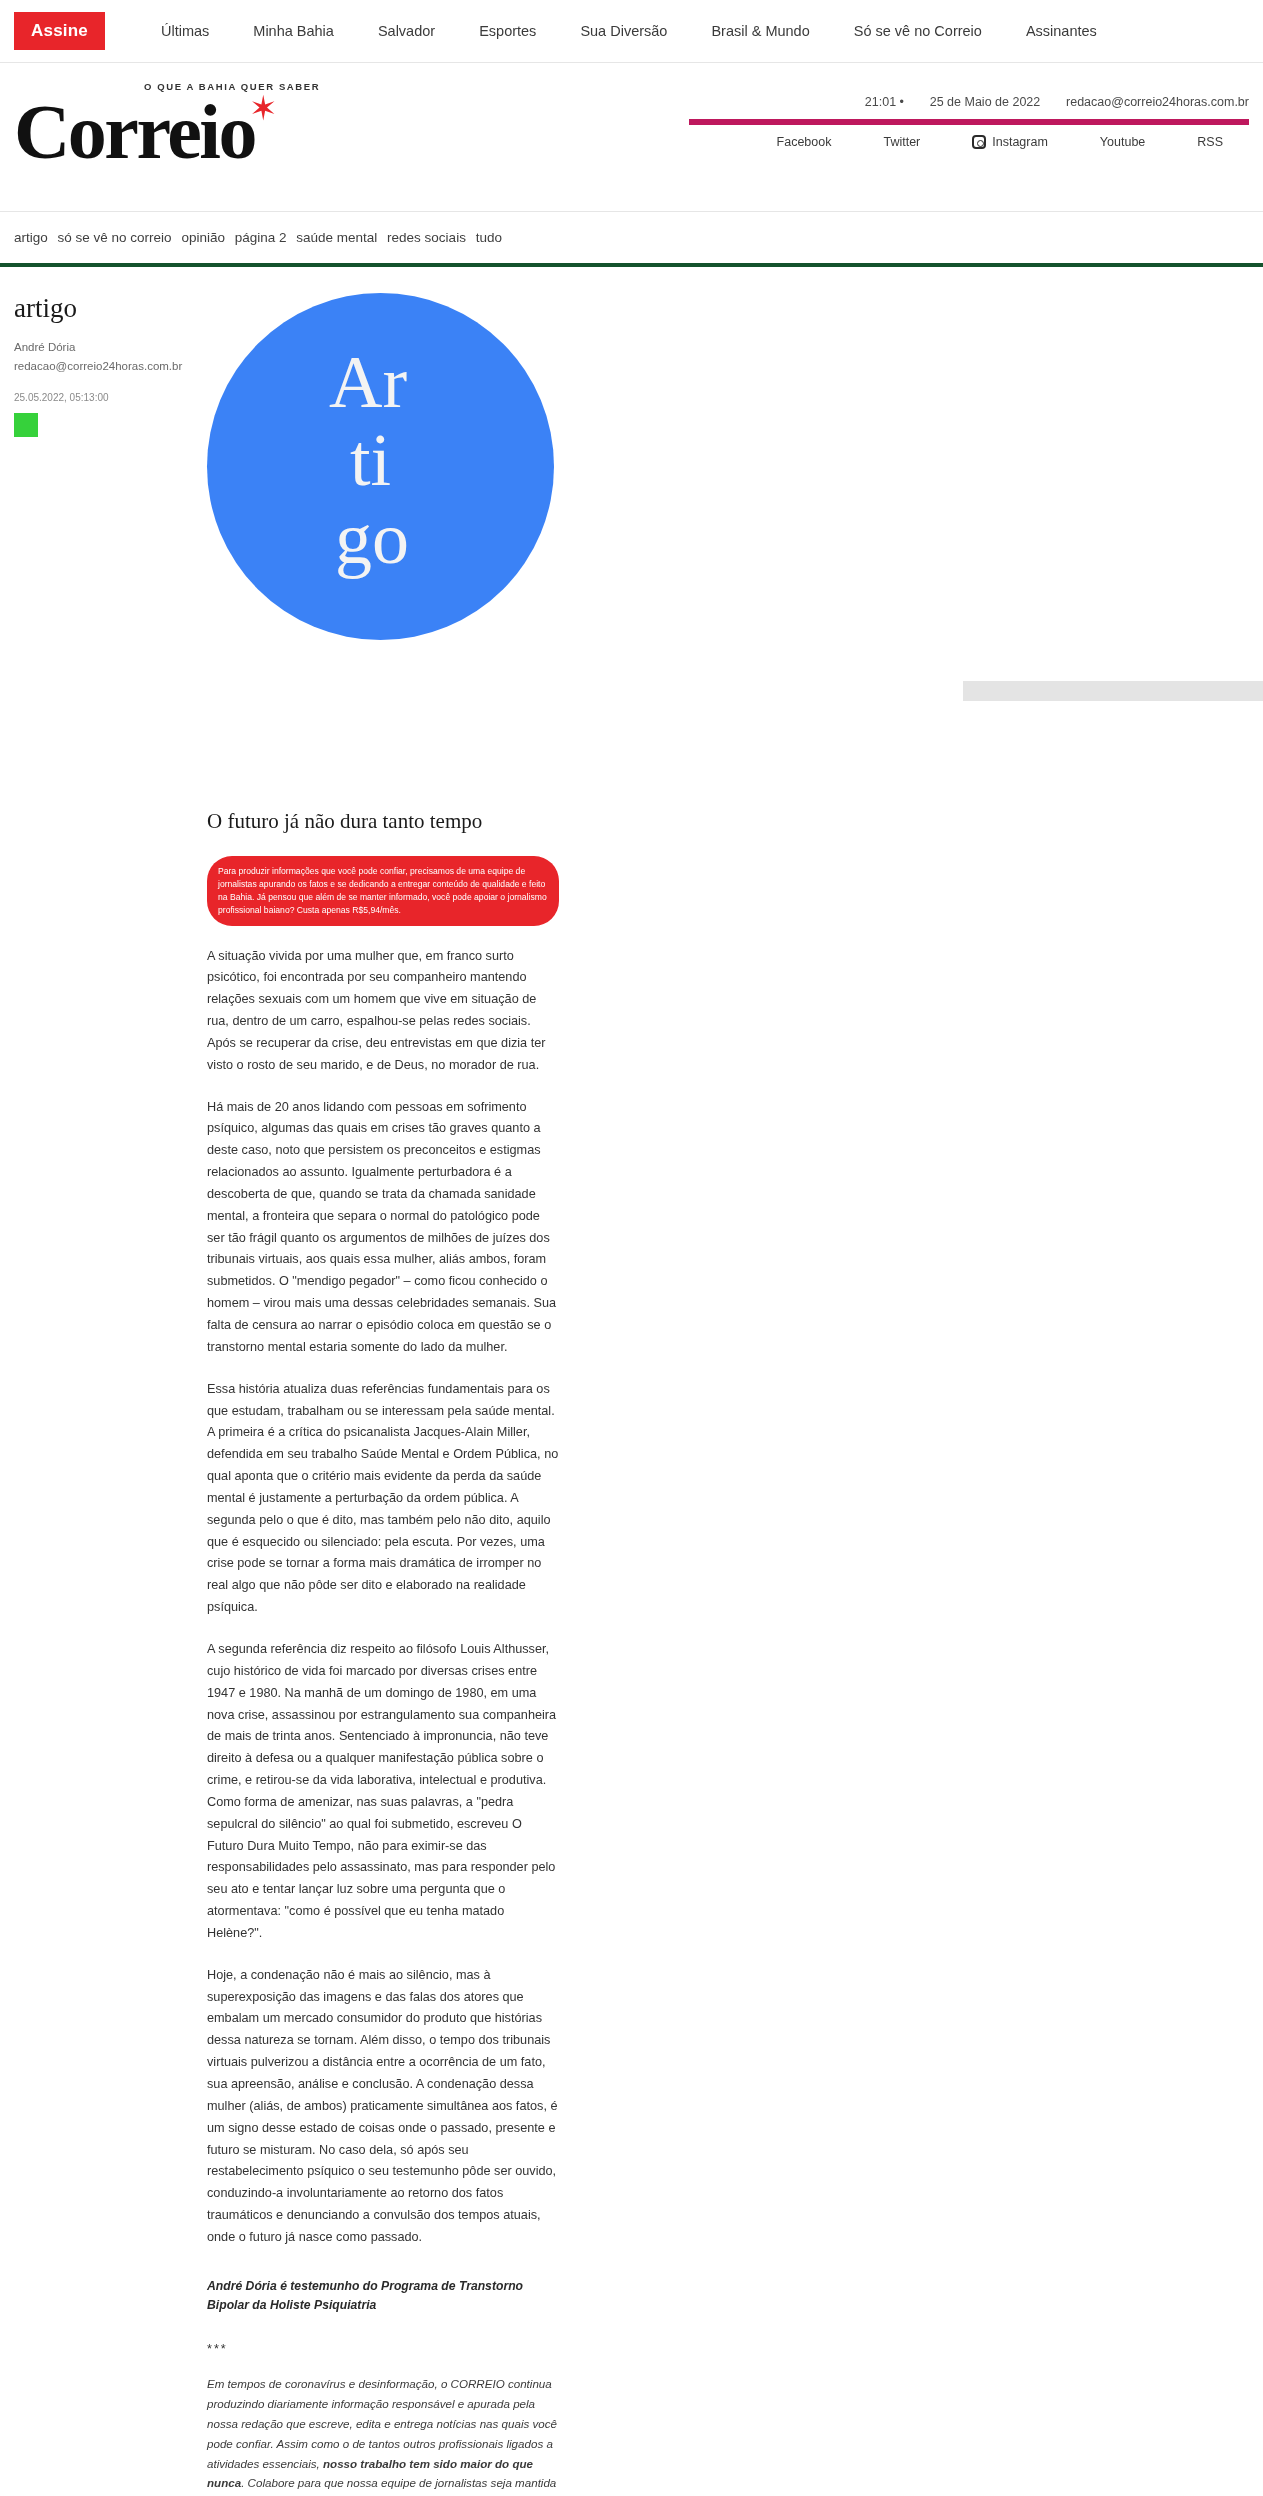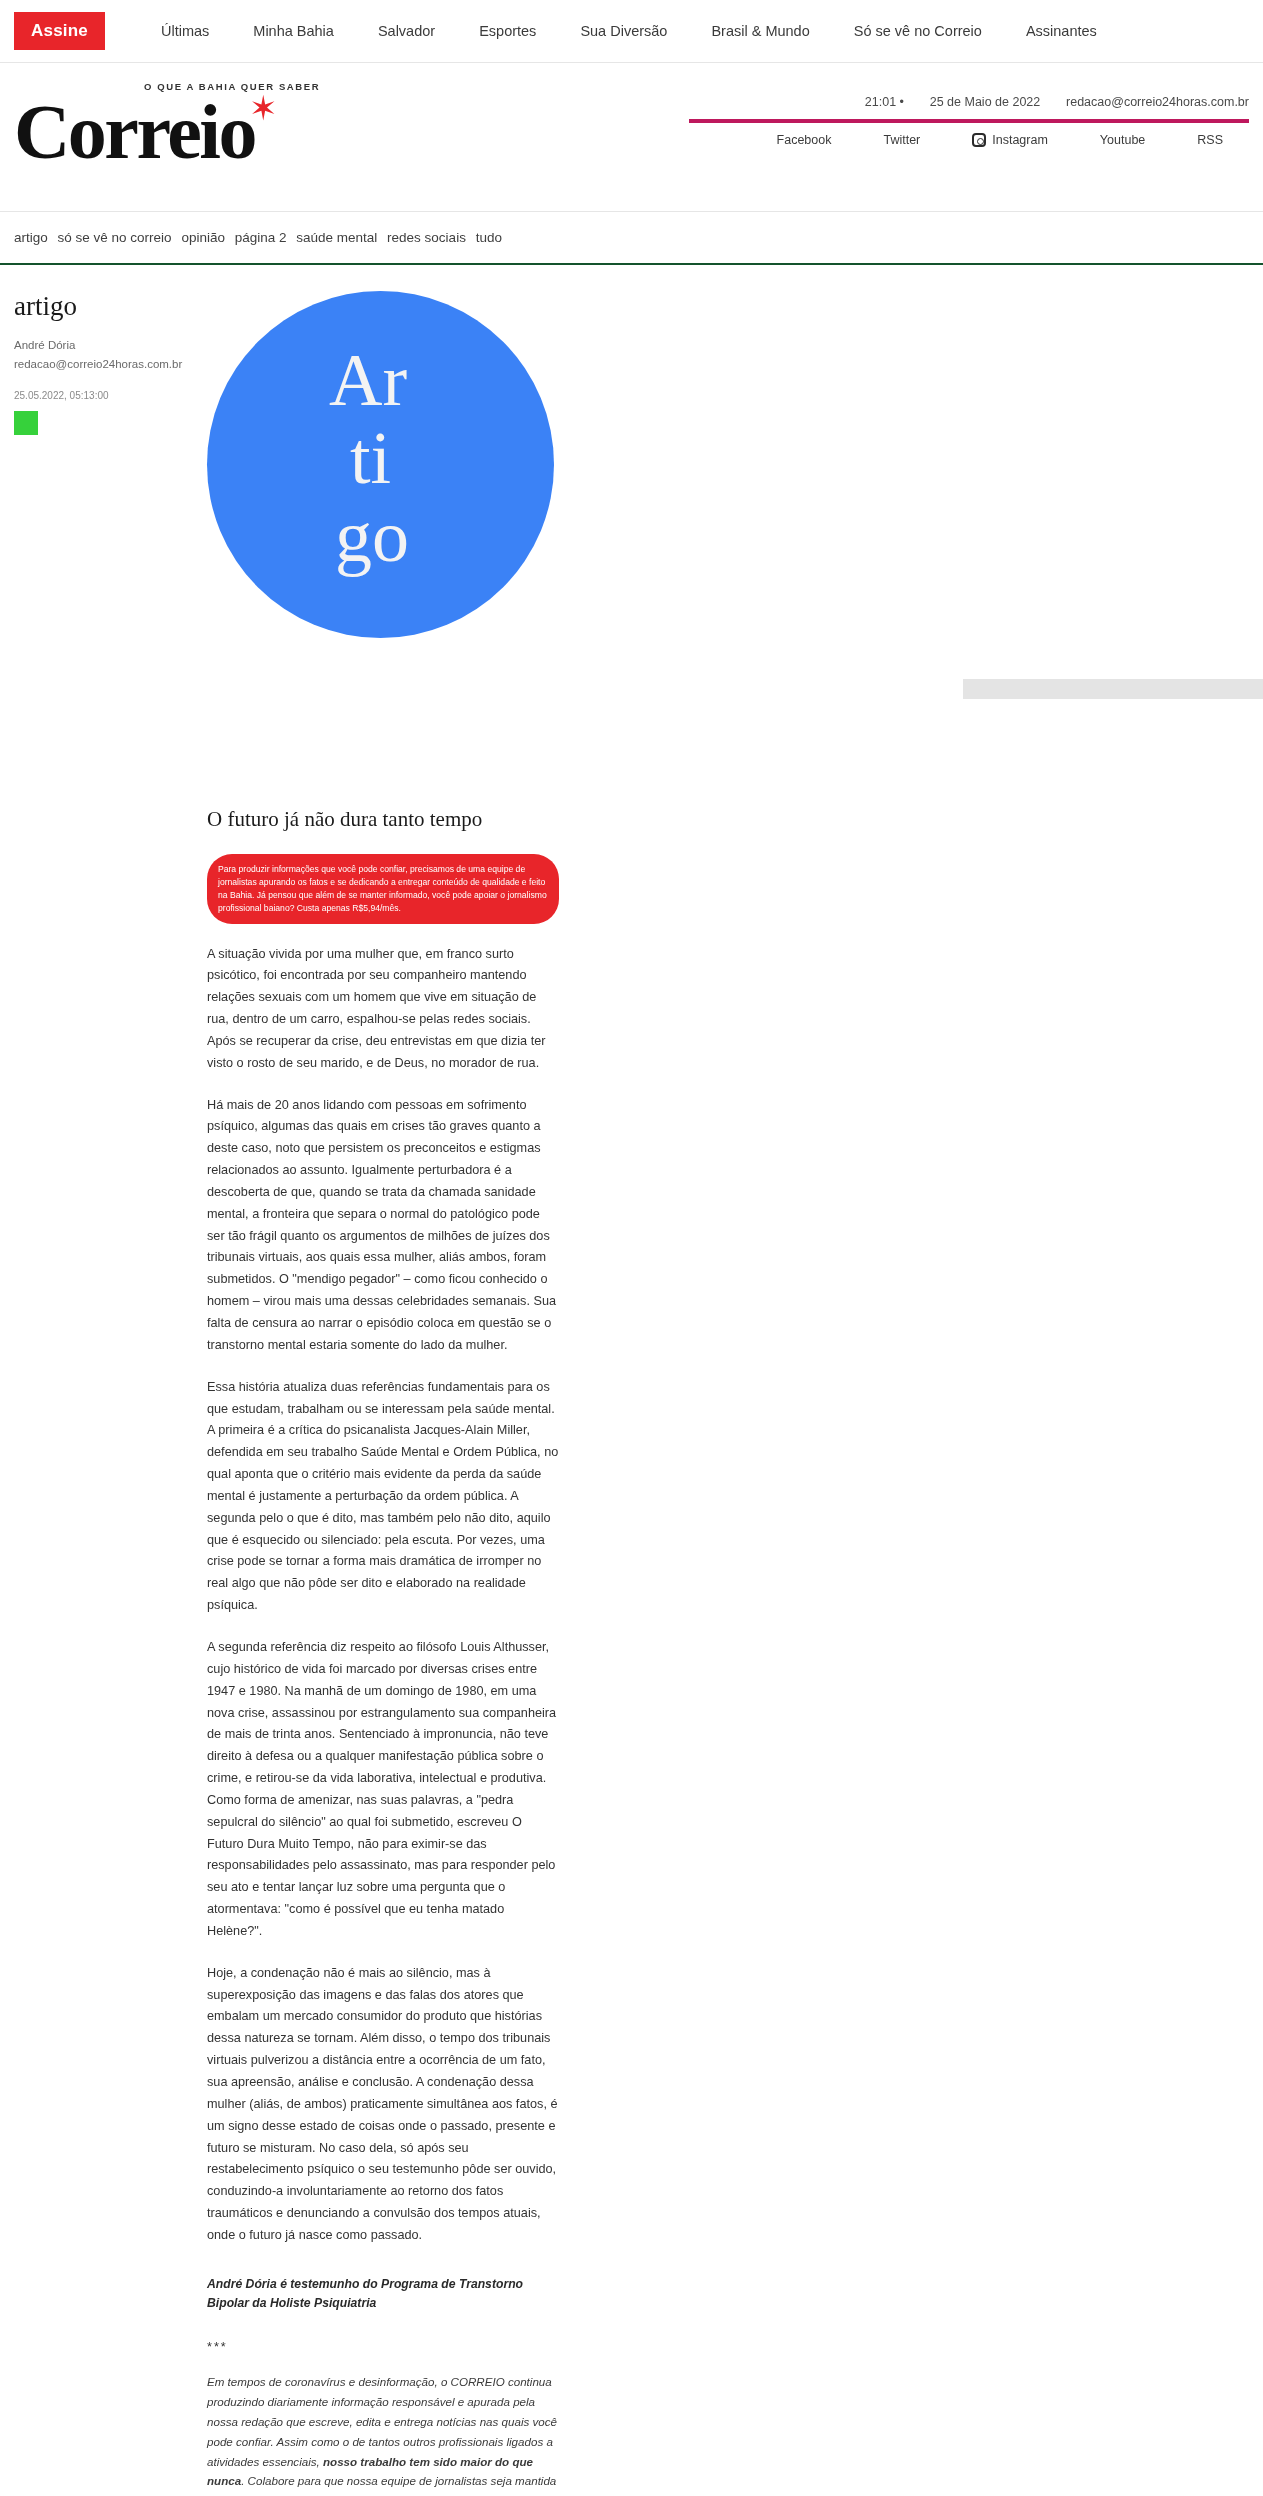--- a/index.html
+++ b/index.html
@@ -84,21 +84,21 @@
   }
   .mast-meta {
     display: flex;
     justify-content: space-between;
     font-size: 12.5px;
     color: #4a4a4a;
     padding-bottom: 10px;
   }
   .mast-meta .date { margin-left: 150px; }
   .social-row {
-    border-top: 4px solid #be185d;
+    border-top: 6px solid #be185d;
     display: flex;
     justify-content: flex-end;
     align-items: center;
     gap: 0;
     padding-top: 10px;
   }
   .social-row a {
     color: #3b3b3b;
     font-size: 12.5px;
     text-decoration: none;
@@ -124,21 +124,21 @@
     left: 2.5px; top: 2.5px;
   }
 
   .mast-rule { border-bottom: 1px solid #e6e6e6; margin-top: 40px; }
 
   
   .breadcrumb {
     padding: 18px 14px;
     font-size: 13.5px;
     color: #3f3f3f;
-    border-bottom: 2px solid #14532d;
+    border-bottom: 4px solid #14532d;
   }
   .breadcrumb span { margin-right: 6px; }
 
   
   .article-wrap { position: relative; padding: 0 14px; }
   .kicker {
     font-family: "Liberation Serif", serif;
     font-size: 27px;
     color: #1a1a1a;
     margin: 26px 0 14px 0;

